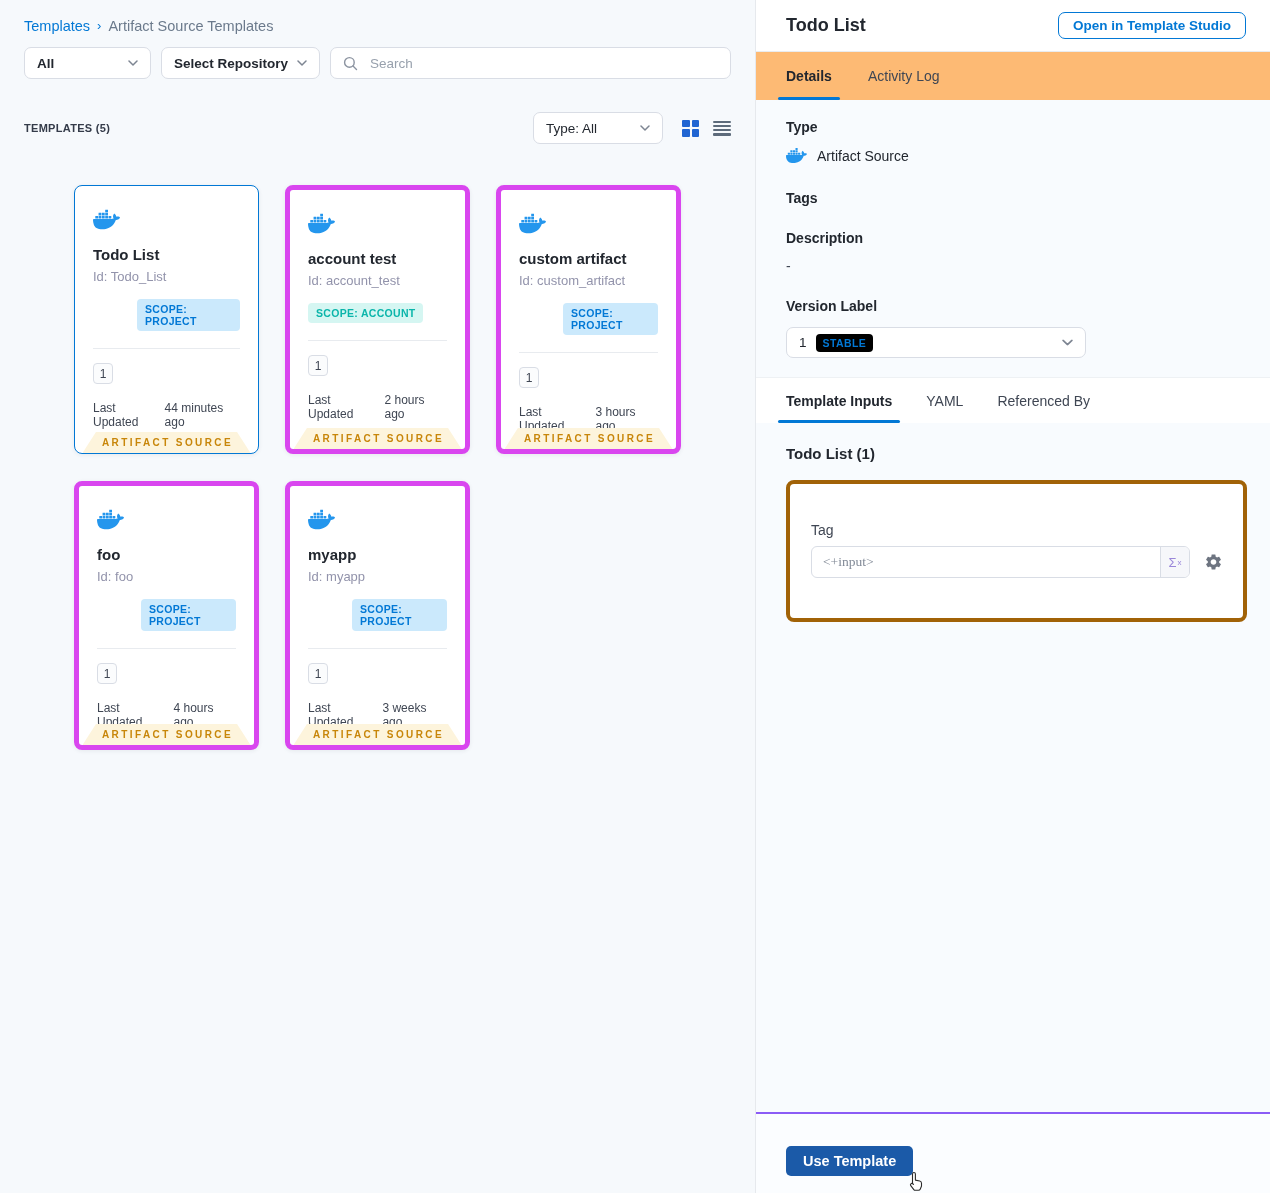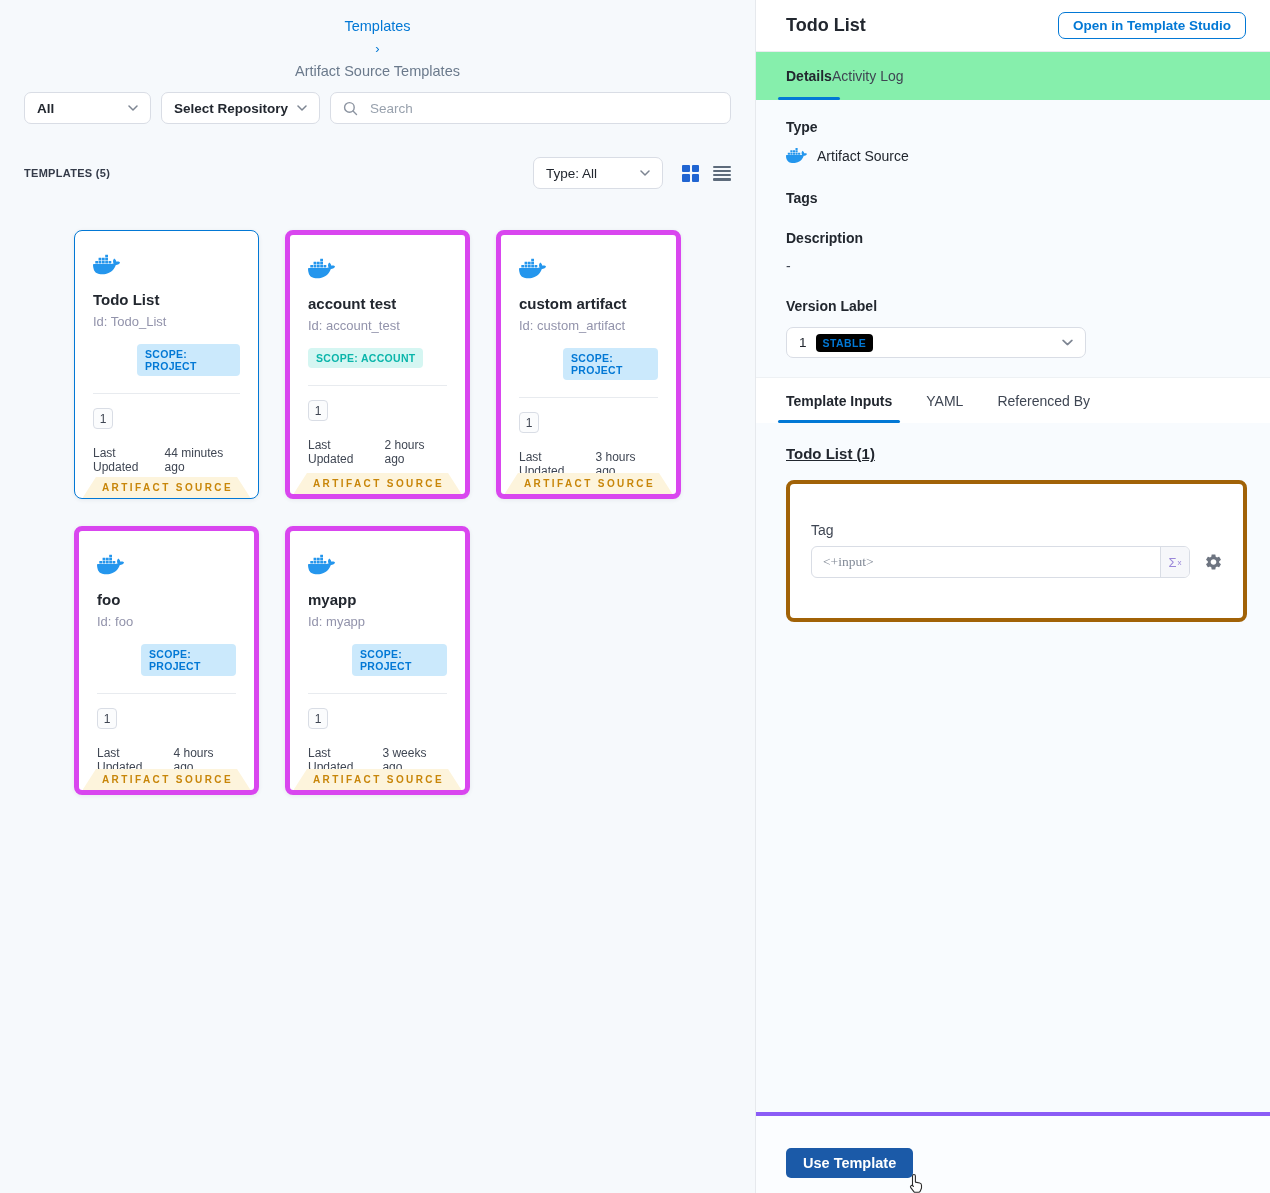--- a/index.html
+++ b/index.html
@@ -8,21 +8,21 @@
     font-family: "Liberation Sans", sans-serif;
     display: flex;
     background: #f6f9fc;
     color: #22272f;
     overflow: hidden;
   }
   svg { display:block; }
 
   
   .left-panel { width:755px; height:1193px; background:#f6f9fc; }
-  .breadcrumb { padding:18px 9px 0; font-size:14.5px; display:flex; align-items:center; gap:7px;flex-direction:column; }
+  .breadcrumb { padding:18px 24px 0; font-size:14.5px; display:flex; align-items:flex-start; gap:7px; }
   .breadcrumb .root { color:#0278d5; font-weight:500; }
   .breadcrumb .sep  { color:#0278d5; font-size:13px; }
   .breadcrumb .current { color:#6b7a8c; }
 
   .filter-row { margin:13px 24px 0; display:flex; gap:10px; }
   .dd {
     height:32px; background:#fff; border:1px solid #d9dde5; border-radius:7px;
     display:flex; align-items:center; justify-content:space-between;
     padding:0 12px; font-size:13.5px; font-weight:700; color:#22272f; cursor:pointer;
   }
@@ -89,21 +89,21 @@
   .panel-header {
     height:52px; display:flex; align-items:center; justify-content:space-between;
     padding:0 24px 0 30px; border-bottom:1px solid #e9ecef; background:#fff;
   }
   .panel-title { font-size:18px; font-weight:700; color:#22272f; }
   .open-studio-btn {
     border:1.4px solid #0278d5; background:#fff; color:#0278d5;
     font-size:13.5px; font-weight:700; padding:5px 14px; border-radius:7px;
     font-family:"Liberation Sans",sans-serif; cursor:pointer;
   }
-  .tabs-row { height:48px; display:flex; align-items:stretch; padding:0 30px; background:#86efac; }
+  .tabs-row { height:48px; display:flex; align-items:stretch; gap:36px; padding:0 30px; background:#fdba74; }
   .tab { display:flex; align-items:center; font-size:14px; color:#3f4653; cursor:pointer; position:relative; }
   .tab.active { font-weight:700; color:#22272f; }
   .tab.active::after {
     content:""; position:absolute; left:-8px; right:-8px; bottom:0; height:3px;
     background:#0278d5; border-radius:2px;
   }
 
   .details-section { height:277px; background:#f8fbfe; padding:19px 24px 0 30px; }
   .field-label { font-size:14px; font-weight:700; color:#22272f; }
   .type-row { display:flex; align-items:center; gap:10px; margin-top:10px; }
@@ -119,21 +119,21 @@
   .version-select .num { font-size:13.5px; color:#22272f; }
   .stable-badge {
     background:#000000; color:#0278d5; font-size:10.5px; font-weight:700;
     letter-spacing:.4px; padding:3px 7px; border-radius:4px;
   }
   .version-select .spacer { flex:1; }
 
   .inner-tabs { height:46px; display:flex; gap:34px; padding:0 30px; background:#fff; border-top:1px solid #eef1f4; }
 
   .inputs-section { flex:1; background:#f8fbfe; padding:22px 24px 0 30px; }
-  .inputs-title { font-size:15px; font-weight:700; color:#22272f;text-decoration:underline; }
+  .inputs-title { font-size:15px; font-weight:700; color:#22272f; }
   .inputs-card {
     margin-top:18px; width:461px; height:142px; background:#fff;
     border:4px solid #a16207; border-radius:8px; padding:38px 20px 0 21px;
   }
   .tag-label { font-size:14px; color:#3f4653; margin-bottom:8px; }
   .tag-row { display:flex; align-items:center; gap:14px; }
   .tag-input-wrap {
     width:399px; height:32px; border:1px solid #d9dde5; border-radius:6px;
     background:#fff; display:flex; align-items:stretch; overflow:hidden;
   }
@@ -143,21 +143,21 @@
   }
   .expr-btn {
     width:29px; border-left:1px solid #d9dde5; background:#f6f7fa;
     display:flex; align-items:center; justify-content:center;
     color:#9a87d9; font-size:13px; cursor:pointer;
   }
   .expr-btn sup { font-size:8px; margin-left:1px; }
   .gear-btn { width:20px; height:20px; color:#6d7480; cursor:pointer; }
 
   .panel-footer {
-    height:81px; background:#fbfdff; border-top:4px solid #8b5cf6;
+    height:81px; background:#fbfdff; border-top:2px solid #8b5cf6;
     padding:32px 0 8px 30px;
   }
   .use-template-wrap { position:relative; display:inline-block; }
   .use-template-btn {
     background:#1b5aa8; color:#fff; border:none; border-radius:5px;
     font-size:14.5px; font-weight:700; padding:7px 17px;
     font-family:"Liberation Sans",sans-serif; cursor:pointer;
   }
   .hand-cursor { position:absolute; right:-12px; bottom:-16px; }
 </style>

